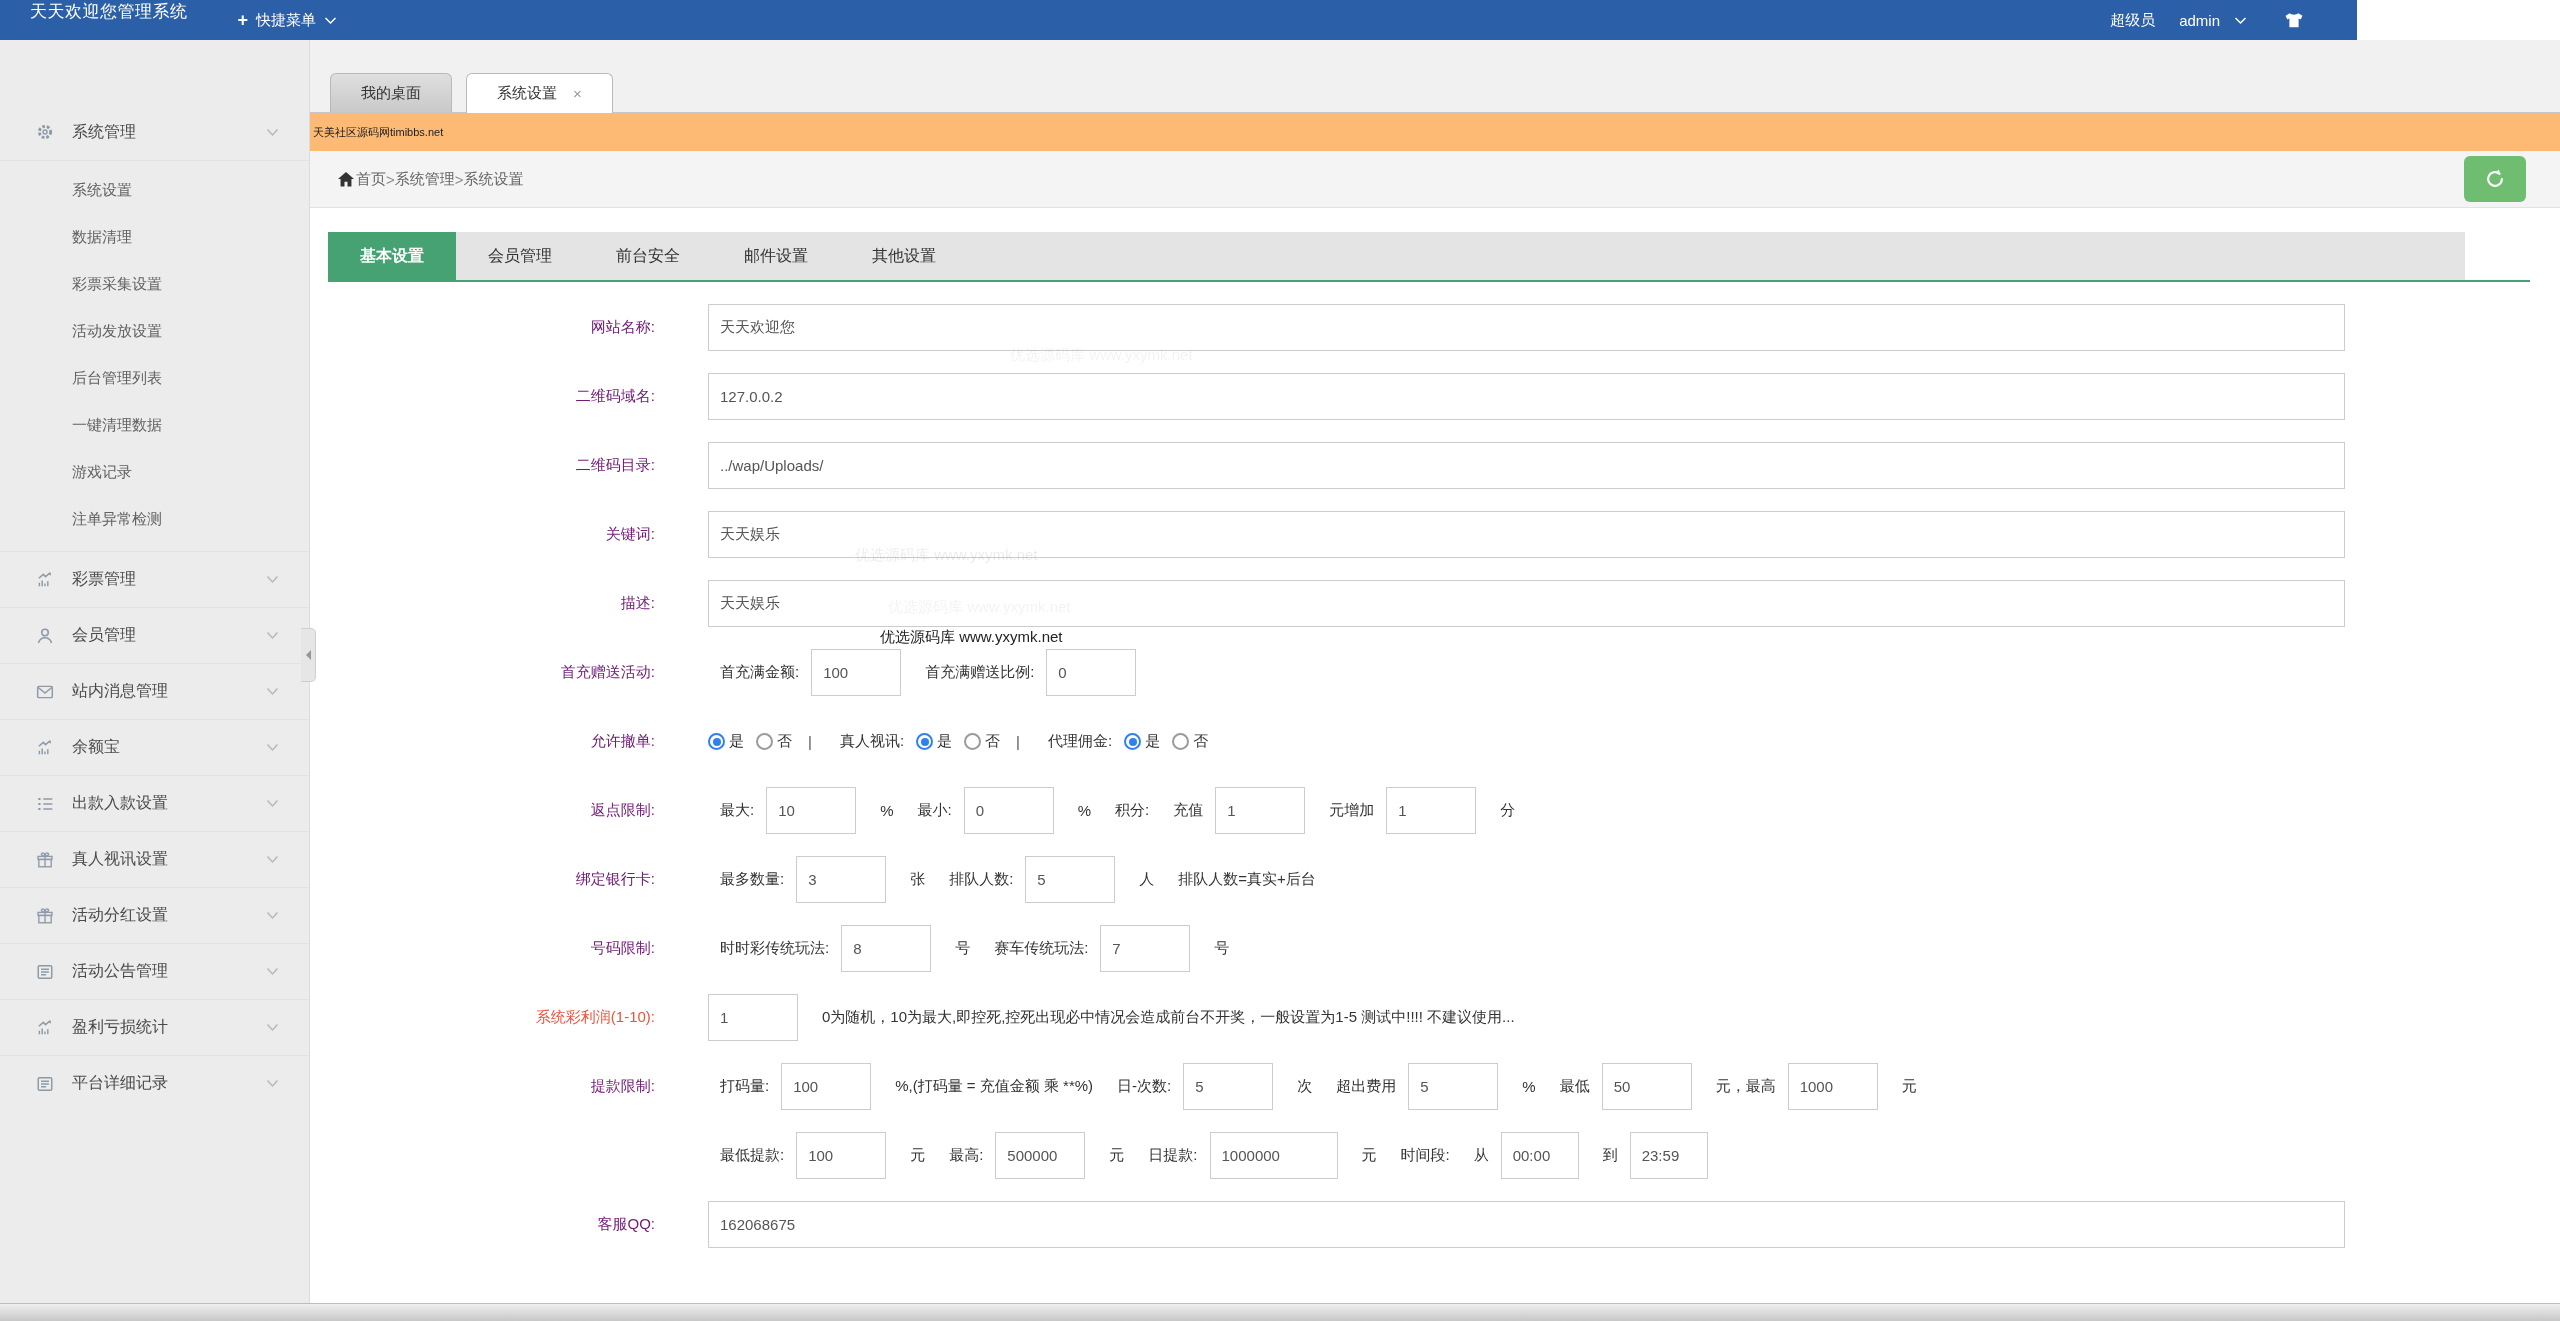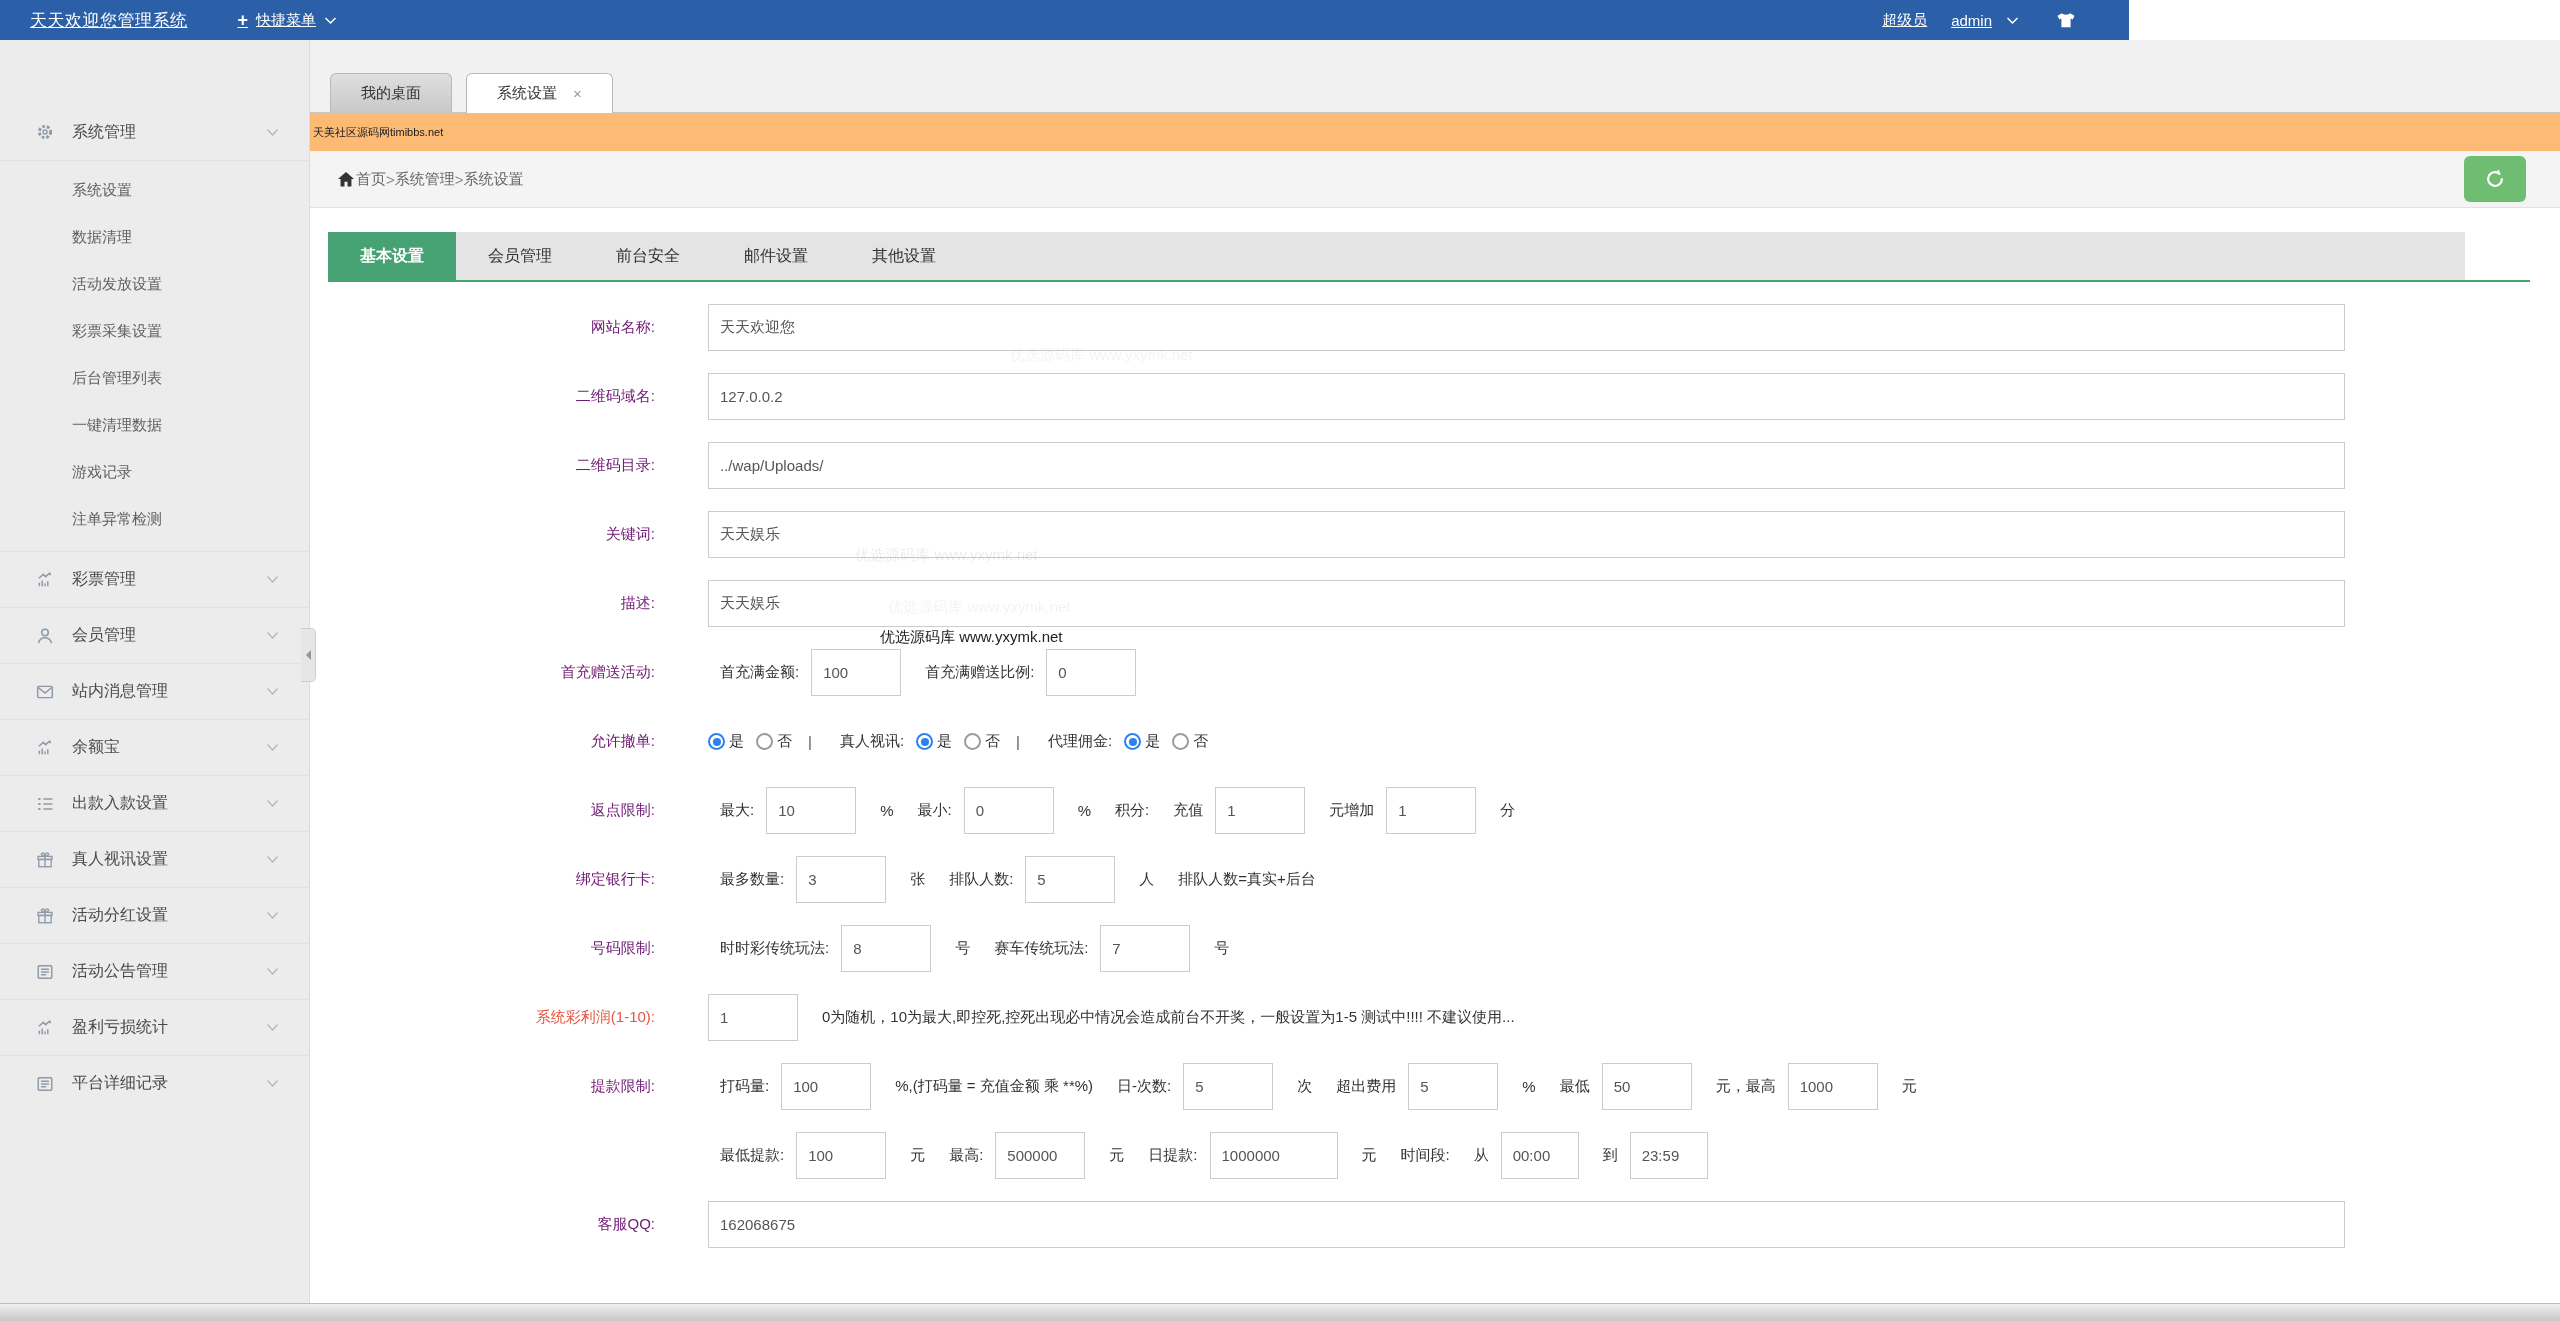--- a/index.html
+++ b/index.html
@@ -4,23 +4,23 @@
 <style>
   * { box-sizing: border-box; }
   html,body { margin:0; padding:0; }
   body {
     width:2560px; height:1321px; position:relative; overflow:hidden;
     background:#fff; font-family:"Liberation Sans","DejaVu Sans",sans-serif;
     color:#333;
   }
   
   .topbar {
-    position:absolute; left:0; top:0; width:2129px; height:40px;
+    position:absolute; left:0; top:0; width:2357px; height:40px;
     background:var(--header-blue,#2b5fa7); color:#fff;
-    display:flex; align-items:center;text-decoration:underline;
+    display:flex; 
   }
   .app-title { margin-left:30px; font-size:17px; letter-spacing:.5px; }
   .quick-menu { margin-left:50px; font-size:15px; display:flex; align-items:center; gap:8px; cursor:pointer; }
   .quick-menu .plus { font-size:18px; font-weight:bold; line-height:1; }
   .top-right { margin-left:auto; margin-right:52px; display:flex; align-items:center; font-size:15px; }
   .top-right .role { margin-right:24px; }
   .user-dd { display:flex; align-items:center; gap:14px; cursor:pointer; }
   .tshirt { margin-left:36px; display:flex; cursor:pointer; }
   .caret-w { display:inline-flex; }
 
@@ -162,22 +162,22 @@
         <span class="g-label">系统管理</span>
         <span class="chev">
           <svg width="13" height="9" viewBox="0 0 13 9">
             <polyline points="1.5,1.5 6.5,7 11.5,1.5" fill="none" stroke="#b7b7b7" stroke-width="1.4"></polyline>
           </svg>
         </span>
       </div>
       <div class="side-submenu">
         <div class="side-sub">系统设置</div>
         <div class="side-sub">数据清理</div>
+        <div class="side-sub">彩票采集设置</div>
         <div class="side-sub">活动发放设置</div>
-        <div class="side-sub">彩票采集设置</div>
         <div class="side-sub">后台管理列表</div>
         <div class="side-sub">一键清理数据</div>
         <div class="side-sub">游戏记录</div>
         <div class="side-sub">注单异常检测</div>
       </div>
       <div class="side-group">
         <span class="g-icon">
           <svg viewBox="0 0 16 16" width="18" height="18" fill="none" stroke="currentColor" stroke-width="1.3">
             <path d="M3 13.5v-3M5.5 13.5v-5M8 13.5v-2.5M10.5 13.5V9"></path>
             <path d="M2.5 6.5 6.5 3l2 2 4-3.5"></path>

